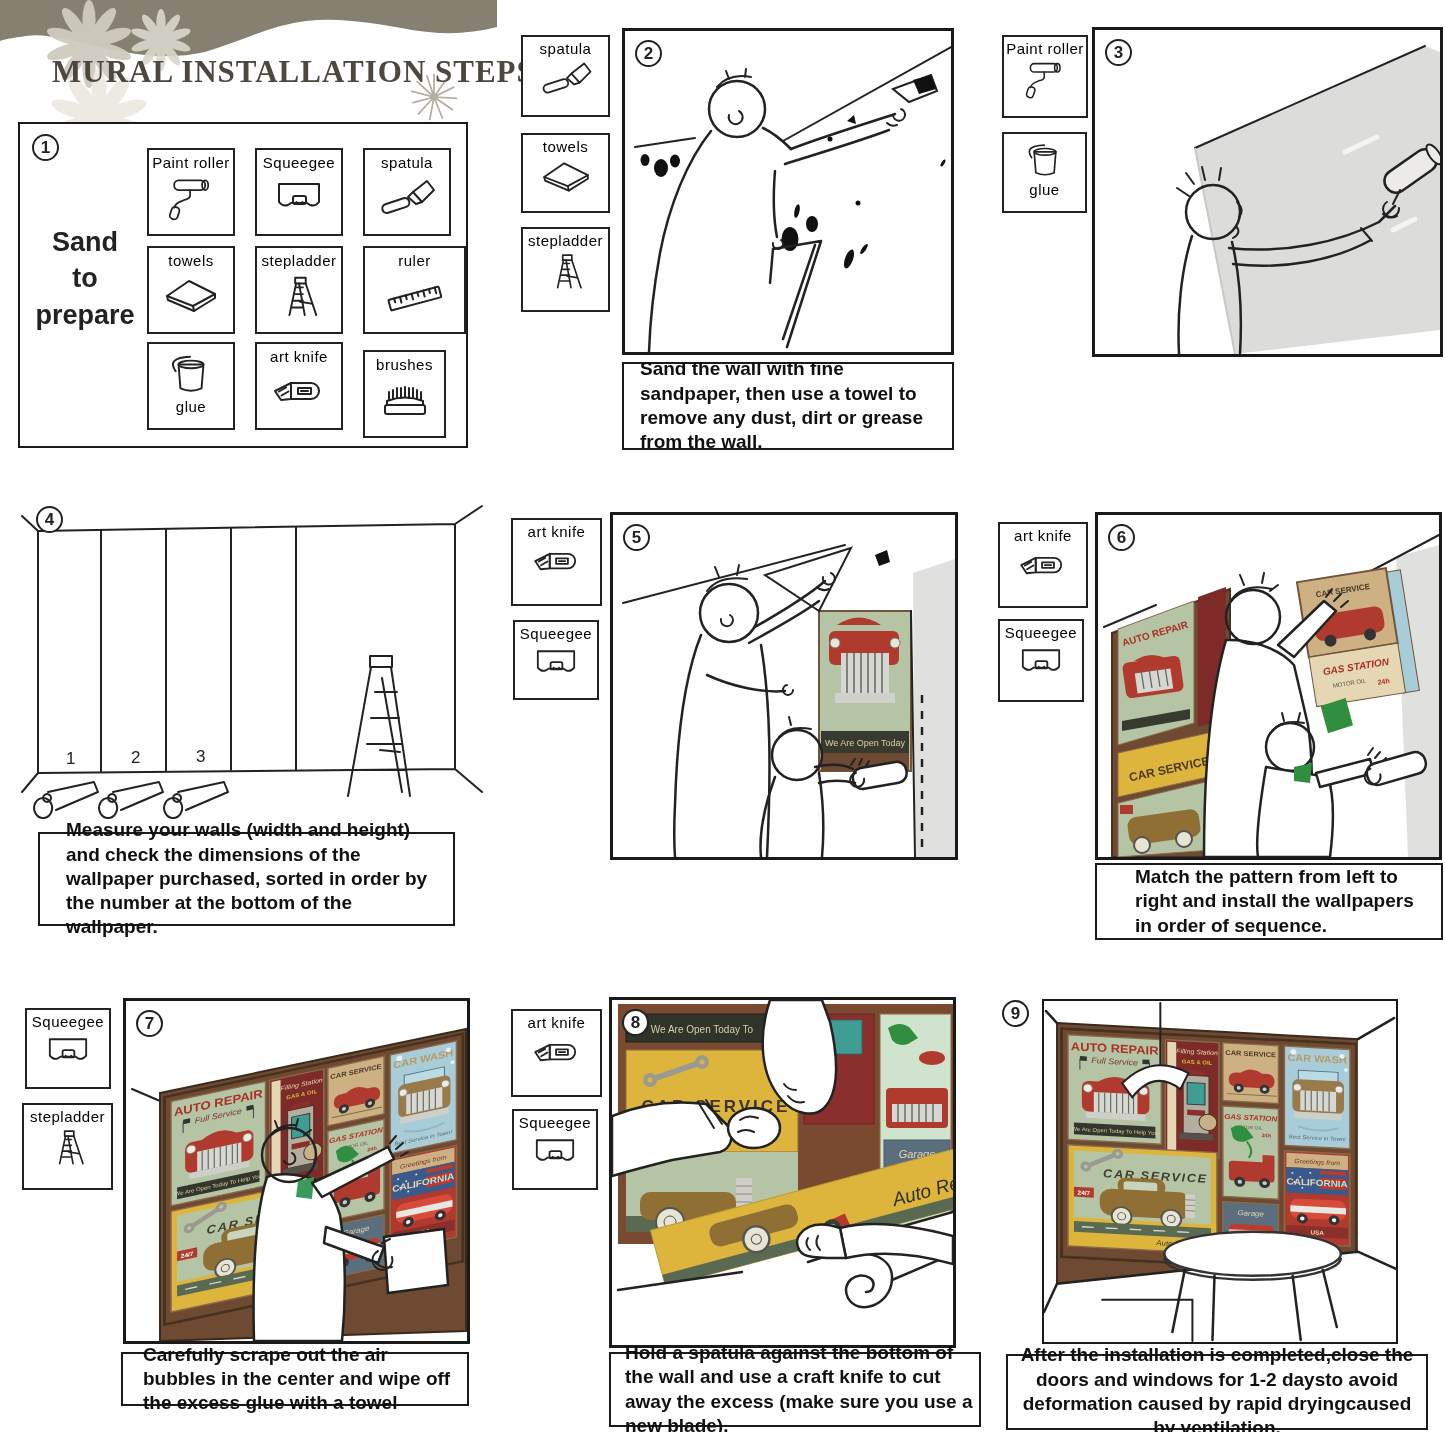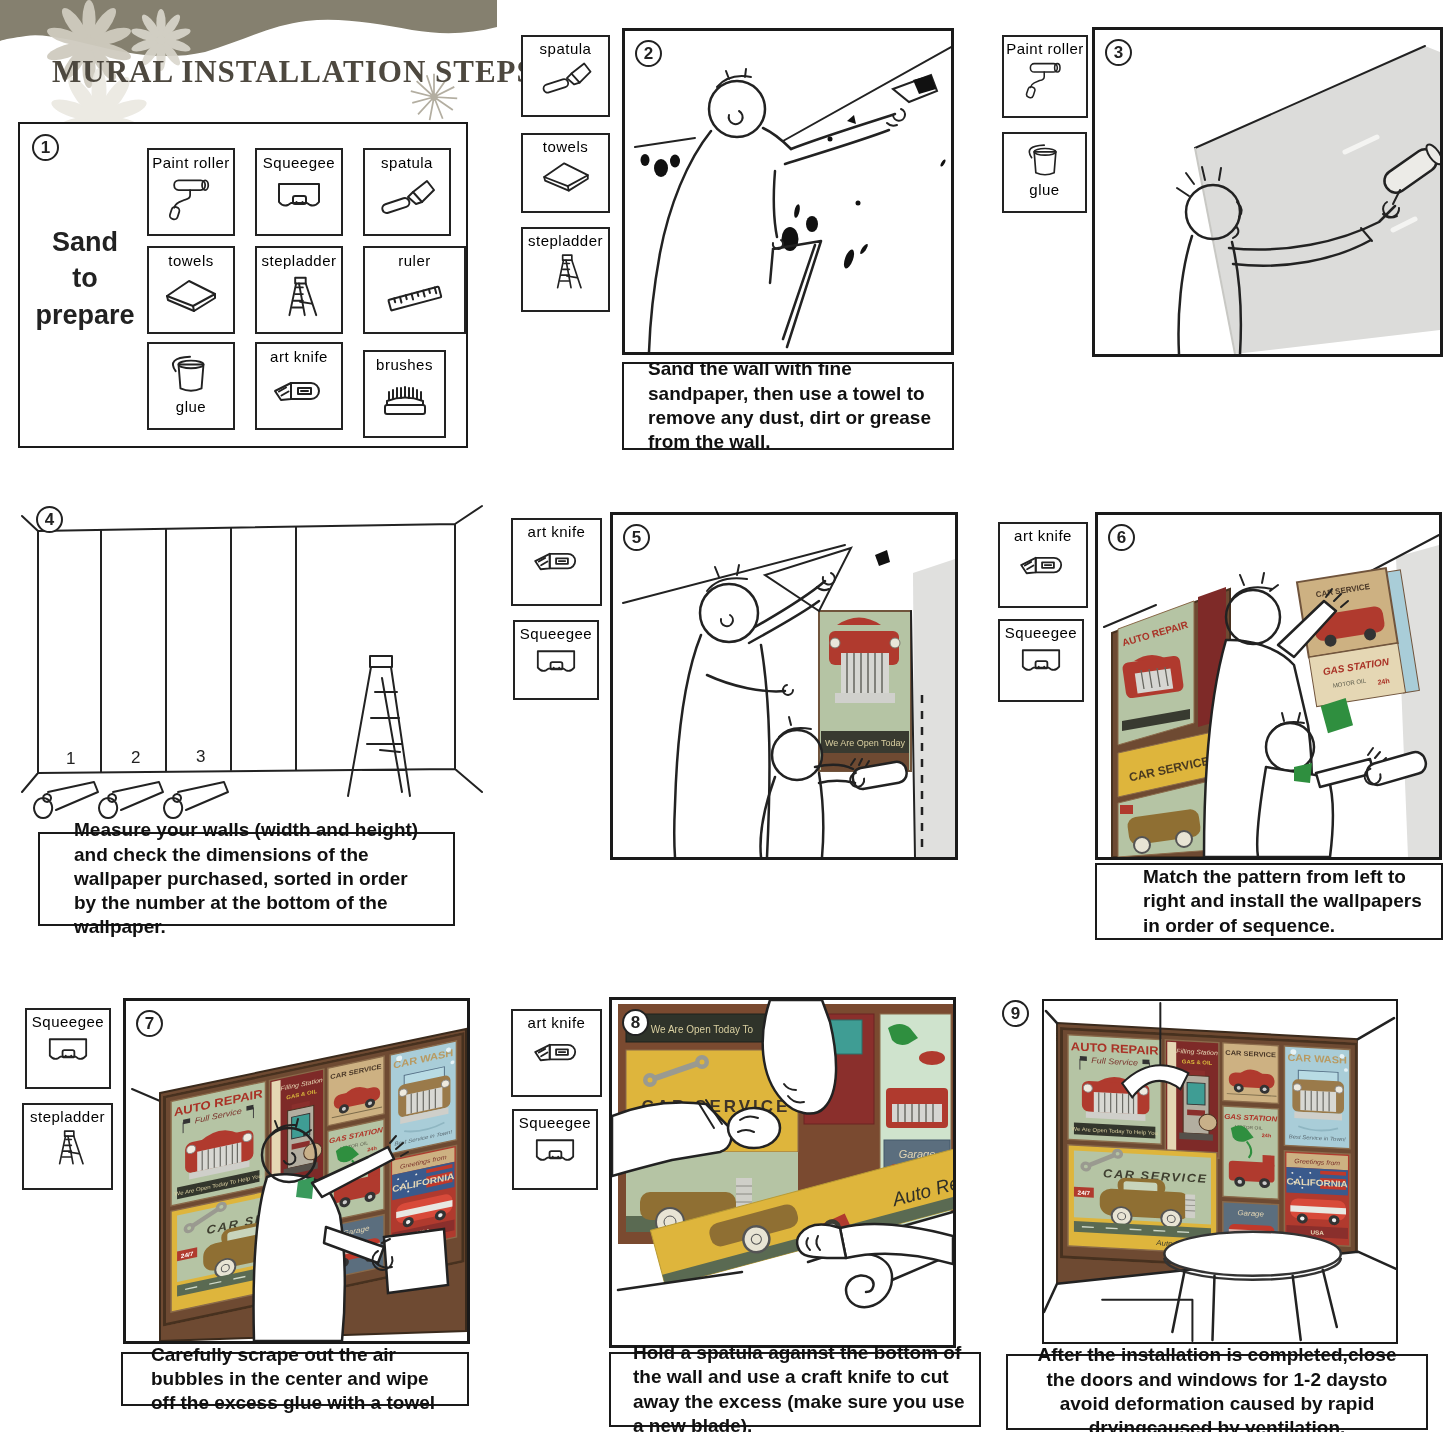--- a/index.html
+++ b/index.html
@@ -3,21 +3,21 @@
 <meta charset="utf-8">
 <style>
   html,body{margin:0;padding:0;background:#fff;}
   #page{position:relative;width:1445px;height:1432px;background:#fff;overflow:hidden;
         font-family:"Liberation Sans",sans-serif;color:#1a1a1a;}
   .abs{position:absolute;}
   .panel{border:2px solid #1a1a1a;background:#fff;box-sizing:border-box;}
   .illus{border:3px solid #1a1a1a;background:#fff;box-sizing:border-box;}
   .illus svg{display:block;width:100%;height:100%;}
   .caption{border:2px solid #1a1a1a;background:#fff;box-sizing:border-box;display:flex;align-items:center;}
-  .caption p{margin:8px;font-size:19px;font-weight:bold;color:#101010;line-height:1.28;}
+  .caption p{margin:0;font-size:19px;font-weight:bold;color:#101010;line-height:1.28;}
   .numcircle{width:27px;height:27px;border:2.5px solid #222;border-radius:50%;
              display:flex;align-items:center;justify-content:center;
              font-weight:bold;font-size:17px;color:#222;background:#fff;box-sizing:border-box;z-index:5;}
   .toolbox{border:2px solid #222;background:#fff;box-sizing:border-box;
            display:flex;flex-direction:column;align-items:center;justify-content:flex-start;padding-top:3px;}
   .tlabel{font-size:15px;color:#000000;letter-spacing:0.5px;white-space:nowrap;}
   .ticon{width:58px;height:40px;margin-top:2px;flex:0 0 auto;}
   .cell{border:2px solid #222;background:#fff;box-sizing:border-box;display:flex;flex-direction:column;
         align-items:center;padding-top:4px;}
   .cell .ticon{width:60px;height:46px;margin-top:4px;}

